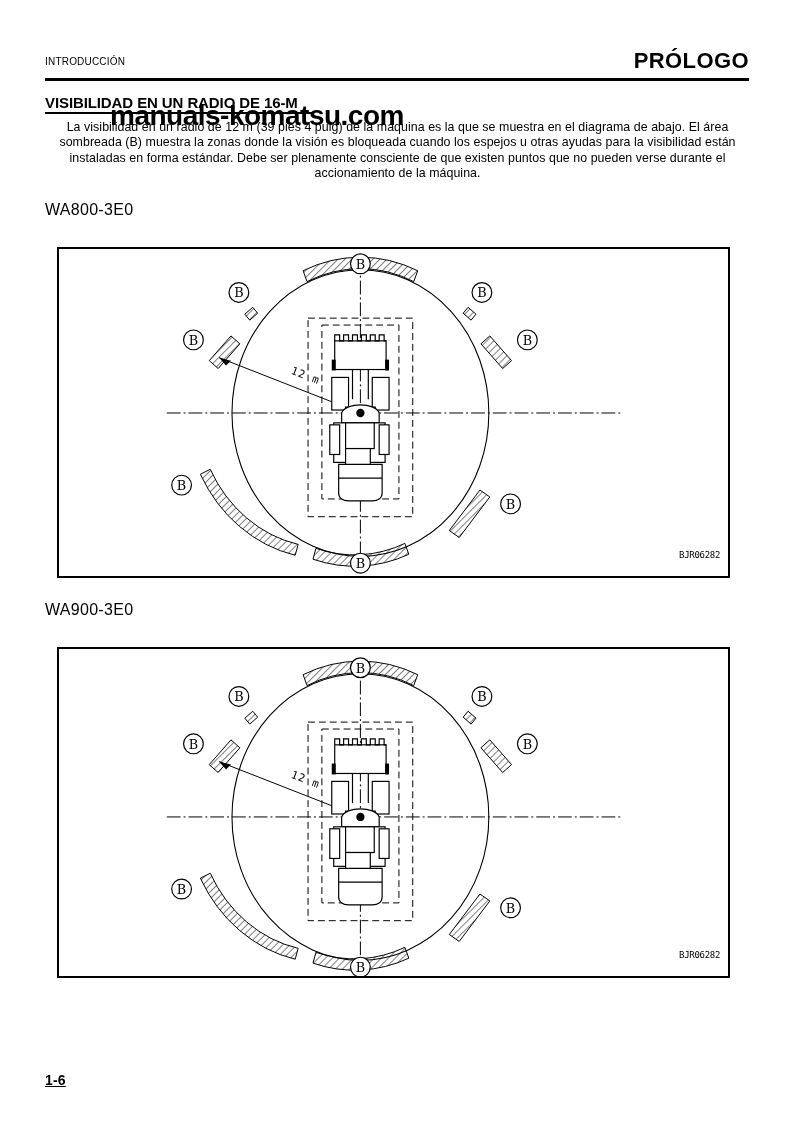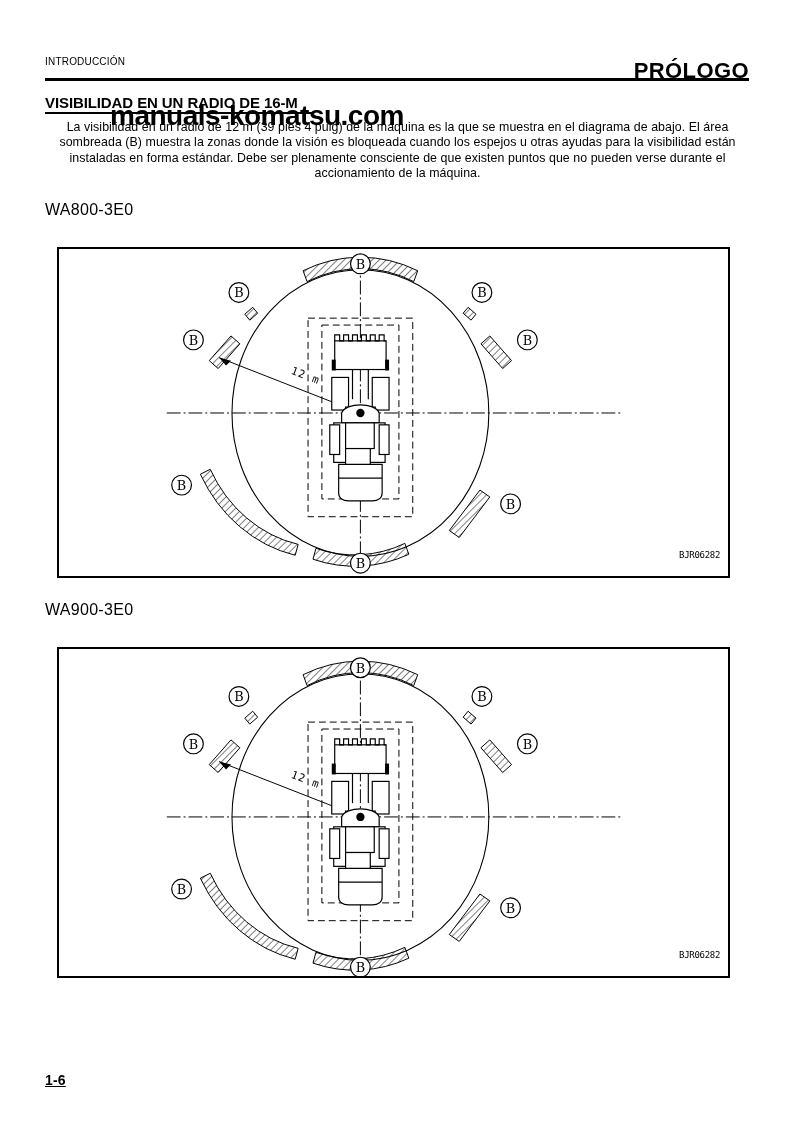--- a/index.html
+++ b/index.html
@@ -40,21 +40,20 @@
     white-space: nowrap;
   }
   .header-right {
     position: absolute;
     right: 0;
     top: -4px;
     font-size: 22px;
     font-weight: bold;
     letter-spacing: 0.4px;
     white-space: nowrap;
-    margin-top: 10px;
   }
   .header-rule {
     position: absolute;
     left: 45px;
     top: 78px;
     width: 704px;
     height: 3px;
     background: #000;
   }
 

